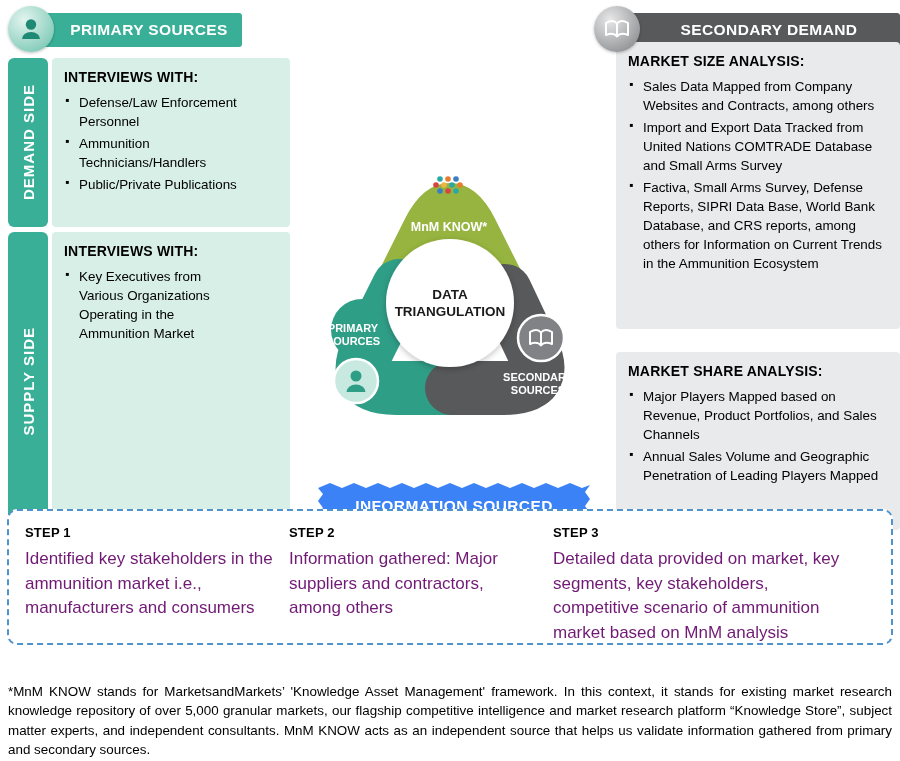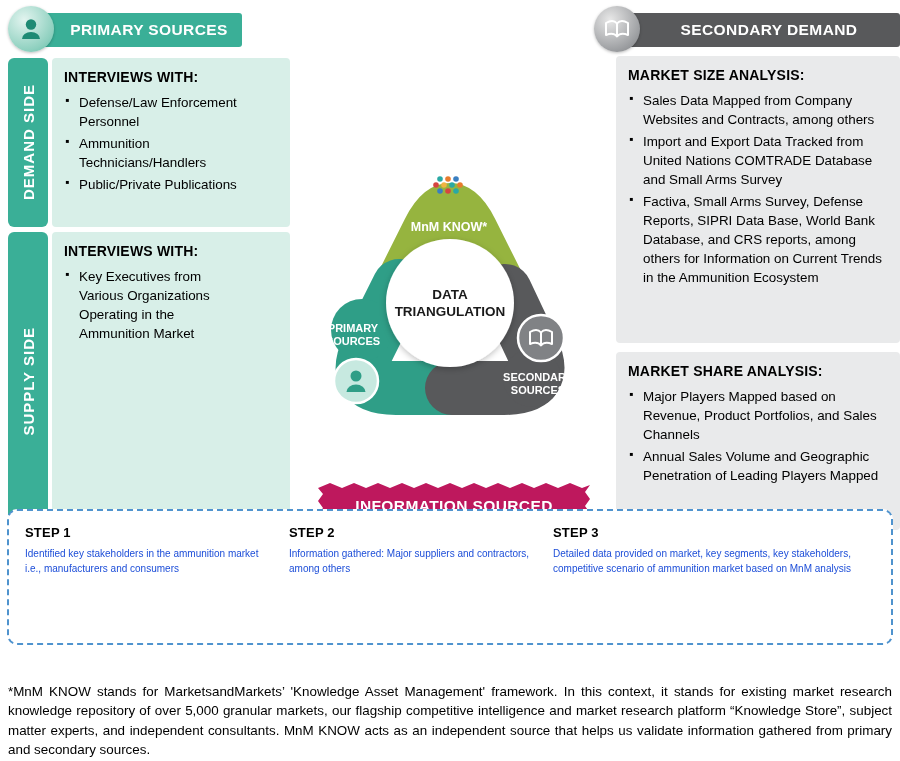--- a/index.html
+++ b/index.html
@@ -46,33 +46,33 @@
   .content-box li {
     position:relative; padding-left:15px; font-size:13.4px; line-height:1.42;
     margin-bottom:3px; color:#000;
   }
   .content-box li::before { content:'▪'; position:absolute; left:1px; top:-1px; font-size:12px; color:#000; }
   .supply-gap ul { margin-top:8px; }
 
   
   .ribbon {
     position:absolute; left:318px; top:483px; width:272px; height:46px;
-    background:#be185d; color:#fff; font-weight:bold; font-size:15.5px; letter-spacing:0.4px;
+    background:#3b82f6; color:#fff; font-weight:bold; font-size:15.5px; letter-spacing:0.4px;
     display:flex; align-items:center; justify-content:center;
     clip-path: polygon(0px 5px,12px 0px,24px 5px,36px 0px,48px 5px,60px 0px,72px 5px,84px 0px,96px 5px,108px 0px,120px 5px,132px 0px,144px 5px,156px 0px,168px 5px,180px 0px,192px 5px,204px 0px,216px 5px,228px 0px,240px 5px,252px 0px,264px 5px,272px 2px,267px 9px,272px 16px,267px 23px,272px 30px,267px 37px,272px 44px,262px 46px,250px 41px,238px 46px,226px 41px,214px 46px,202px 41px,190px 46px,178px 41px,166px 46px,154px 41px,142px 46px,130px 41px,118px 46px,106px 41px,94px 46px,82px 41px,70px 46px,58px 41px,46px 46px,34px 41px,22px 46px,10px 41px,0px 46px,5px 39px,0px 32px,5px 25px,0px 18px,5px 11px);
   }
 
   
   .steps-box {
     position:absolute; left:7px; top:509px; width:886px; height:136px;
     border:2px dashed #4f93ce; border-radius:10px; background:#fff;
     display:flex; padding:14px 18px 10px 16px; gap:16px;
   }
   .step h4 { font-size:13px; font-weight:bold; margin-bottom:7px; color:#000; letter-spacing:0.2px; }
-  .step p { font-size:10px; line-height:1.45; color:#1d4ed8; }
+  .step p { font-size:17px; line-height:1.45; color:#701a75; }
   .step.s1 { width:248px; }
   .step.s2 { width:248px; }
   .step.s3 { width:300px; }
 
   .footnote {
     position:absolute; left:8px; top:682px; width:884px;
     font-size:13.4px; line-height:1.44; text-align:justify; color:#000;
   }
 
   .triangle-svg { position:absolute; left:300px; top:145px; }
@@ -121,21 +121,21 @@
   <div class="side-bar" style="left:8px; top:232px; height:298px;">
     <span>SUPPLY SIDE</span>
   </div>
   <div class="content-box mint supply-gap" style="left:52px; top:232px; width:238px; height:298px;">
     <h3>INTERVIEWS WITH:</h3>
     <ul>
       <li>Key Executives from Various Organizations Operating in the Ammunition Market</li>
     </ul>
   </div>
 
-  <div class="content-box lgray" style="left:616px; top:56px; width:284px; height:287px;">
+  <div class="content-box lgray" style="left:616px; top:42px; width:284px; height:287px;">
     <h3>MARKET SIZE ANALYSIS:</h3>
     <ul>
       <li>Sales Data Mapped from Company Websites and Contracts, among others</li>
       <li>Import and Export Data Tracked from United Nations COMTRADE Database and Small Arms Survey</li>
       <li>Factiva, Small Arms Survey, Defense Reports, SIPRI Data Base, World Bank Database, and CRS reports, among others for Information on Current Trends in the Ammunition Ecosystem</li>
     </ul>
   </div>
 
   <div class="content-box lgray" style="left:616px; top:352px; width:284px; height:178px;">
     <h3>MARKET SHARE ANALYSIS:</h3>

